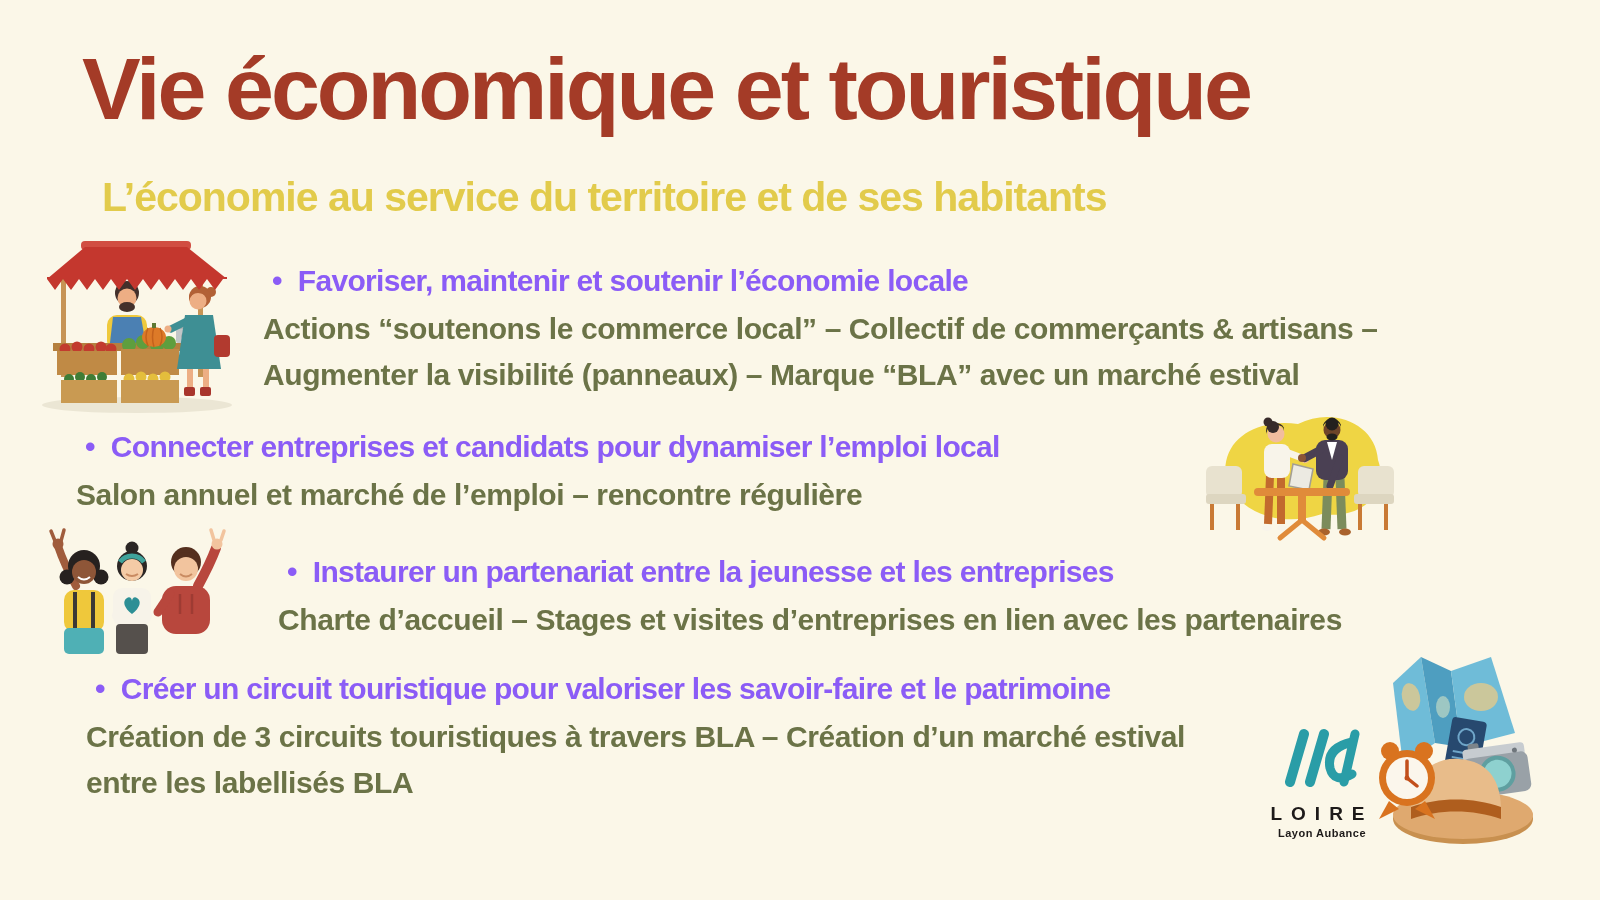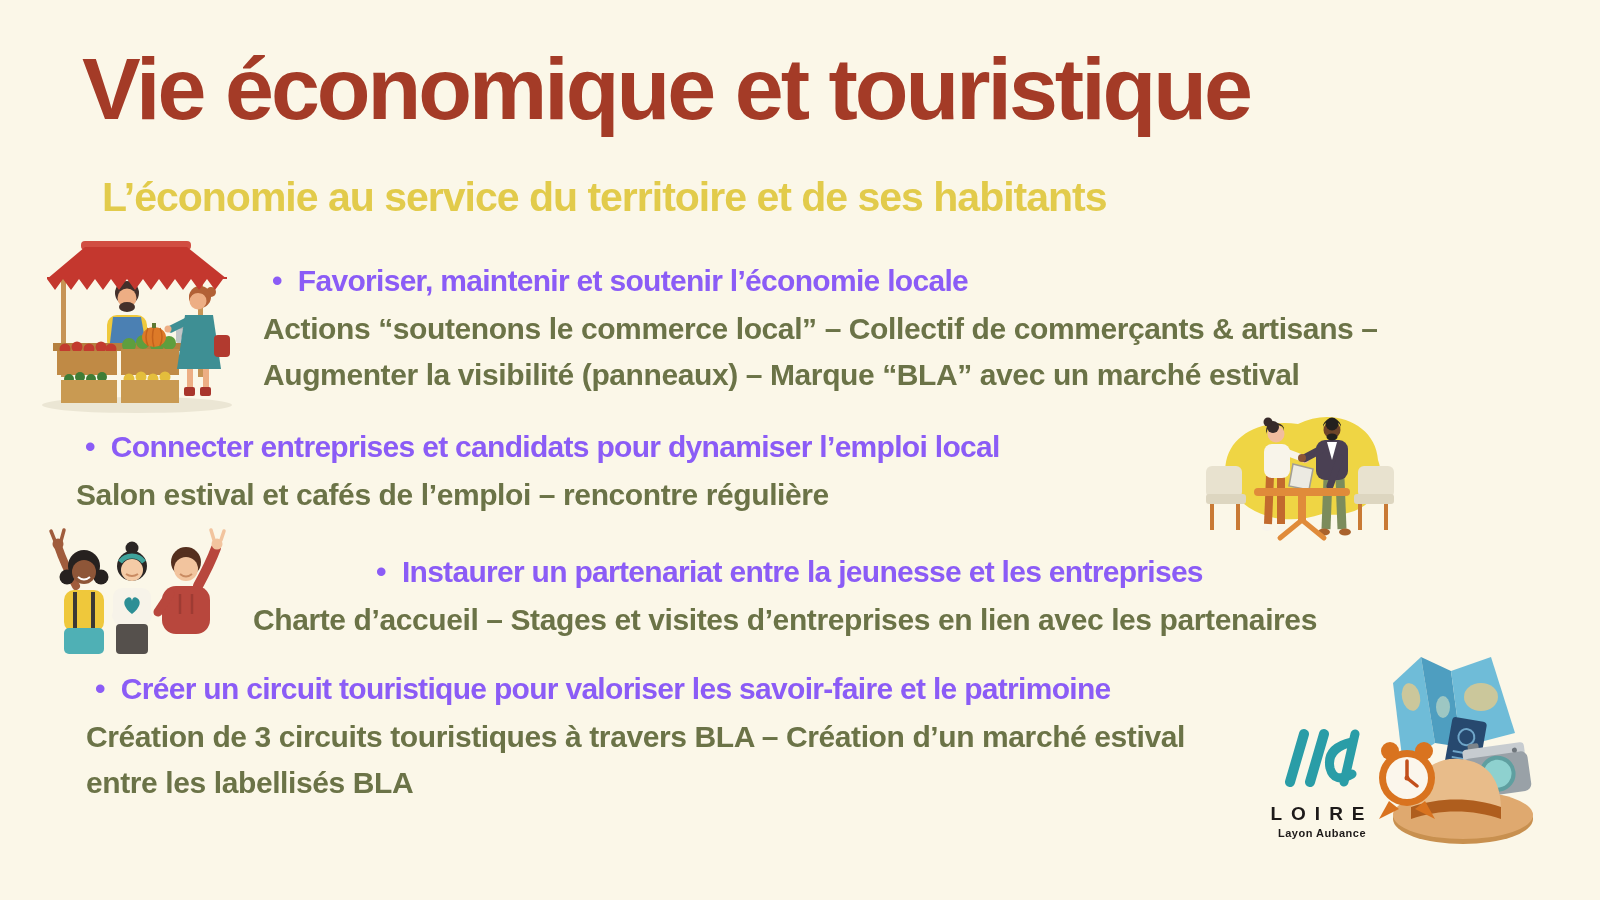--- a/index.html
+++ b/index.html
@@ -24,21 +24,21 @@
     letter-spacing:-0.7px; padding-left:9px; margin:0 0 8px 0;
     white-space:nowrap;
   }
   .sec .bullet { margin-right:16px; }
   .sec .bodyline {
     font-size:30px; color:#6B7347; letter-spacing:-0.4px;
     line-height:46px; white-space:nowrap;font-weight:bold;
   }
   .sec1 { left:263px; top:264px; }
   .sec2 { left:76px; top:430px; }
-  .sec3 { left:253px; top:555px;text-align:center; }
+  .sec3 { left:278px; top:555px; }
   .sec4 { left:86px; top:672px; }
   .illus { position:absolute; }
   .market    { left:35px;   top:237px; width:215px; height:180px; }
   .handshake { left:1198px; top:398px; width:205px; height:145px; }
   .teens     { left:20px;   top:522px; width:225px; height:135px; }
   .travel    { left:1345px; top:645px; width:190px; height:207px; }
   .logo      { left:1258px; top:720px; width:128px; height:126px; }
   .logo text { font-family:"Liberation Sans", sans-serif; font-weight:bold; fill:#1D1A19; }
 </style>
 </head>
@@ -170,21 +170,21 @@
     <g>
       <polygon points="95,66 115,71 111,92 91,88" fill="#ECEAE2" stroke="#A39E93" stroke-width="1.5"></polygon>
       <rect x="56" y="90" width="96" height="8" rx="4" fill="#E08B3A"></rect>
       <rect x="100" y="98" width="8" height="26" fill="#E08B3A"></rect>
       <path d="M104,122 L82,140 M104,122 L126,140" stroke="#E08B3A" stroke-width="5" stroke-linecap="round"></path>
     </g>
   </svg>
 
   <section class="sec sec2">
     <div class="heading"><span class="bullet">•</span><span>Connecter entreprises et candidats pour dynamiser l’emploi local</span></div>
-    <div class="bodyline">Salon estival et cafés de l’emploi – rencontre régulière</div>
+    <div class="bodyline">Salon annuel et marché de l’emploi – rencontre régulière</div>
   </section>
 
   <svg class="illus teens" viewBox="0 0 225 135">
     <g>
       <path d="M56,64 Q44,42 38,24" stroke="#A05C3C" stroke-width="8" stroke-linecap="round"></path>
       <circle cx="38" cy="22" r="5.5" fill="#A05C3C"></circle>
       <path d="M35,19 L31,9 M41,19 L44,8" stroke="#A05C3C" stroke-width="3.5" stroke-linecap="round"></path>
       <rect x="44" y="68" width="40" height="42" rx="10" fill="#EFC83B"></rect>
       <rect x="44" y="106" width="40" height="26" rx="5" fill="#4FB0B5"></rect>
       <path d="M55,70 L55,106 M73,70 L73,106" stroke="#3B3835" stroke-width="4"></path>

